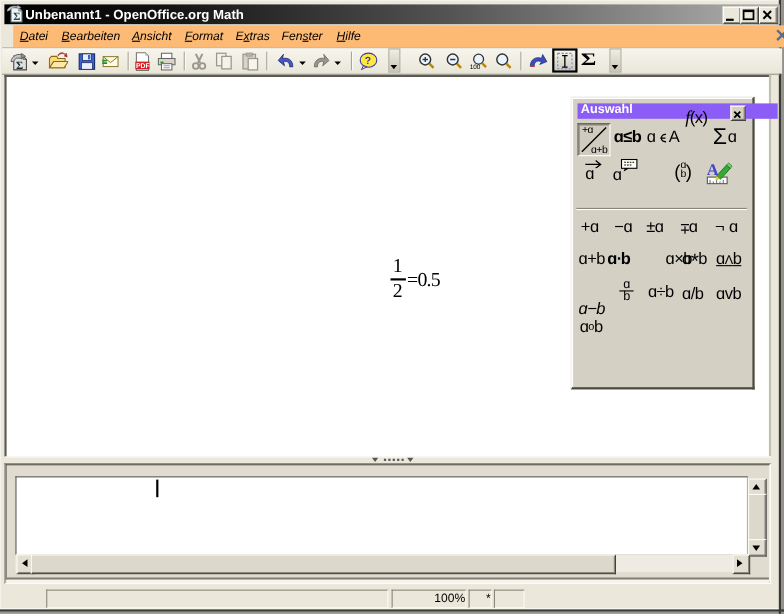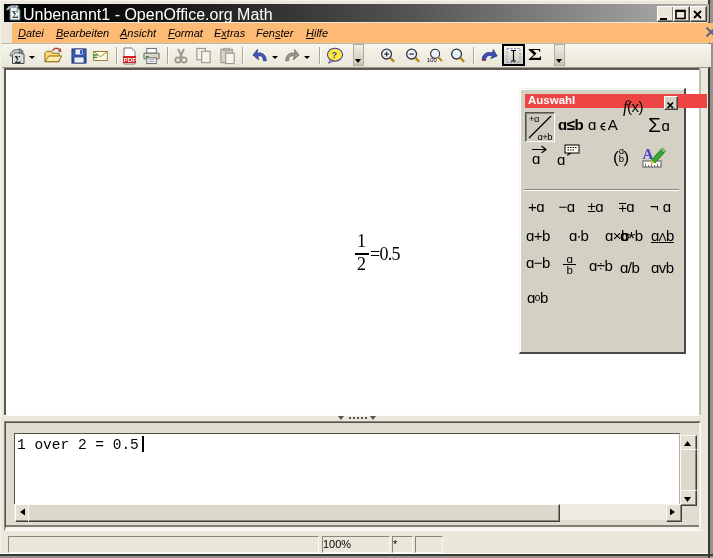--- a/index.html
+++ b/index.html
@@ -6,21 +6,21 @@
 .abs{position:absolute;}
 
 .edgeT{left:0;top:0;width:713px;height:1px;background:#f4f2ea;}
 .edgeL{left:0;top:0;width:1px;height:558px;background:#f4f2ea;}
 .edgeB1{left:0;top:554px;width:713px;height:2px;background:#3a3a36;}
 .edgeB2{left:1px;top:553px;width:711px;height:1px;background:#fdfcf8;}
 .edgeR1{left:708px;top:0;width:2px;height:558px;background:#3a3a36;}
 .edgeR2{left:710px;top:0px;width:3px;height:558px;background:#94928a;}
 
 #titlebar{left:4px;top:4px;width:705px;height:18px;background:linear-gradient(90deg,#000 0%,#111 20%,#555 58%,#b2b2b0 100%);}
-#title-text{left:19px;top:1.5px;color:#fff;font-size:16px;font-weight:normal;letter-spacing:0px;}
+#title-text{left:19px;top:1.5px;color:#fff;font-size:12px;font-weight:bold;letter-spacing:0px;}
 .wbtn{top:6px;width:15px;height:14px;background:#ebe8db;border-top:1px solid #fff;border-left:1px solid #fff;border-right:1px solid #404040;border-bottom:1px solid #404040;box-shadow:inset -1px -1px 0 #8a877b;}
 
 #menubar{left:12px;top:23px;width:709px;height:20px;background:#fdba74;font-style:italic;}
 .mi{top:4px;font-size:11px;color:#000;}
 #menusep{left:2px;top:43px;width:707px;height:2px;background:linear-gradient(#aaa79a,#fbfaf4);}
 
 #toolbar{left:2px;top:44px;width:709px;height:23px;background:linear-gradient(#f7f5ec,#e9e6d9);}
 #toolbsep{left:2px;top:67px;width:707px;height:1px;background:#9a978a;}
 .tsep{top:47px;width:1px;height:17px;background:#aaa79a;box-shadow:1px 0 0 #fbfaf4;}
 .ticon{top:47px;width:18px;height:18px;}
@@ -38,24 +38,24 @@
 #cmdframe{left:4px;top:421px;width:695px;height:108px;background:#e0ddd0;border-top:1px solid #8a877b;border-left:1px solid #8a877b;border-right:1px solid #fdfcf8;border-bottom:1px solid #fdfcf8;}
 #cmdframe .inner{position:absolute;left:0px;top:0px;width:693px;height:104px;border-top:1px solid #55534a;border-left:1px solid #55534a;border-bottom:1px solid #f4f2e8;border-right:1px solid #f4f2e8;background:#e0ddd0;}
 #cmdwhite{left:14px;top:433px;width:664px;height:70px;background:#fff;border:1px solid #55534a;border-right-color:#b5b2a5;border-bottom-color:#b5b2a5;}
 #cmdtext{left:17px;top:437px;font-family:"Liberation Mono",monospace;font-size:14.5px;color:#000;white-space:pre;}
 #caret{left:142px;top:436px;width:2px;height:16px;background:#000;}
 
 .sbtn{background:#e2dfd2;border-top:1px solid #fbfaf3;border-left:1px solid #fbfaf3;border-right:1px solid #404040;border-bottom:1px solid #404040;box-shadow:inset -1px -1px 0 #8a877b;}
 .sthumb{background:#dcd9cc;border-top:1px solid #fbfaf3;border-left:1px solid #fbfaf3;border-right:1px solid #404040;border-bottom:1px solid #404040;box-shadow:inset -1px -1px 0 #8a877b;}
 .strack{background:#eeece2;}
 
-.scell{top:536px;height:15px;background:#ebe8db;border-top:1px solid #8a877b;border-left:1px solid #8a877b;border-bottom:1px solid #fbfaf3;border-right:1px solid #fbfaf3;font-size:11px;text-align:left;color:#000;}
+.scell{top:536px;height:15px;background:#ebe8db;border-top:1px solid #8a877b;border-left:1px solid #8a877b;border-bottom:1px solid #fbfaf3;border-right:1px solid #fbfaf3;font-size:11px;text-align:right;color:#000;margin-left:34px;}
 
 #ausw{left:519px;top:88px;width:164px;height:263px;background:#d4d0c3;border-top:1px solid #f4f2ea;border-left:1px solid #f4f2ea;border-right:2px solid #4c4a42;border-bottom:2px solid #4c4a42;box-shadow:inset 1px 1px 0 #fff;}
-#ausw .titl{position:absolute;left:5px;top:5px;width:182px;height:14px;background:#ef4444;}
+#ausw .titl{position:absolute;left:5px;top:5px;width:182px;height:14px;background:#8b5cf6;}
 #ausw .titl span{position:absolute;left:3px;top:0px;color:#fff;font-weight:bold;font-size:11.5px;}
 #awx{position:absolute;left:139px;top:1.5px;width:12px;height:12px;background:#d4d0c3;border-top:1px solid #fff;border-left:1px solid #fff;border-right:1px solid #404040;border-bottom:1px solid #404040;box-shadow:inset -1px -1px 0 #8a877b;}
 .aw{position:absolute;font-size:15px;letter-spacing:-0.5px;color:#000;}
 #awsep{position:absolute;left:4px;top:100px;width:155px;height:1px;background:#8a877b;box-shadow:0 1px 0 #fff;}
 .frac{position:absolute;text-align:center;}
 </style></head>
 <body>
 <div id="win">
 <div class="abs edgeT"></div>
     <div class="abs edgeL"></div>
@@ -256,26 +256,26 @@
   </svg>
   <div id="awsep"></div>
 
   <span class="aw" style="left:8px;top:109px;">+ɑ</span>
   <span class="aw" style="left:38.5px;top:109px;">−ɑ</span>
   <span class="aw" style="left:67.5px;top:109px;">±ɑ</span>
   <span class="aw" style="left:98.5px;top:109px;"><span style="display:inline-block;transform:rotate(180deg);position:relative;top:1.5px;">±</span>ɑ</span>
   <span class="aw" style="left:130px;top:109px;letter-spacing:4px;">¬ɑ</span>
 
   <span class="aw" style="left:6px;top:138.3px;">ɑ+b</span>
-  <span class="aw" style="left:49px;top:138.3px;">ɑ∙b</span>
+  <span class="aw" style="left:32px;top:138.3px;font-weight:bold;">ɑ∙b</span>
   <span class="aw" style="left:85px;top:138.3px;">ɑ×b</span>
   <span class="aw" style="left:100px;top:138.3px;">ɑ<span style="font-size:19px;vertical-align:-3.5px;">*</span>b</span>
   <span class="aw" style="left:131px;top:138.3px;text-decoration:underline;">ɑ<span style="font-size:11.5px;">Λ</span>b</span>
 
-  <span class="aw" style="left:6px;top:165px;">ɑ−b</span>
+  <span class="aw" style="left:6px;top:183px;font-style:italic;">ɑ−b</span>
   <span class="aw frac" style="left:42.5px;top:164.8px;width:14px;font-size:11.5px;line-height:10px;letter-spacing:-0.5px;">ɑ<br><span style="display:inline-block;border-top:1.2px solid #000;padding:0 4px;">b</span></span>
   <span class="aw" style="left:69px;top:168px;">ɑ÷b</span>
   <span class="aw" style="left:100px;top:169.5px;">ɑ/b</span>
   <span class="aw" style="left:131px;top:169.5px;">ɑvb</span>
 
   <span class="aw" style="left:7px;top:199.5px;">ɑ<span style="font-size:10px;vertical-align:2px;">o</span>b</span>
 </div>
 
 <div class="abs" id="splitter"></div>
 <svg class="abs" style="left:337px;top:416px" width="40" height="5">
@@ -289,21 +289,20 @@
         <rect x="28" y="1" width="2" height="2"></rect>
       </g>
     </svg>
 
 <div class="abs" id="cmdframe">
       <div class="inner"></div>
     </div>
 <div class="abs" style="left:6px;top:525px;width:693px;height:2px;background:#817f73;"></div>
 <div class="abs" style="left:6px;top:527px;width:693px;height:3px;background:#f6f4ec;"></div>
 <div class="abs" id="cmdwhite"></div>
-<span class="abs" id="cmdtext">1 over 2 = 0.5</span>
 <div class="abs" id="caret"></div>
 
 <div class="abs sbtn" style="left:680px;top:435px;width:15px;height:14px;"><svg width="13" height="12">
         <path d="M6.5 3 L10 8 L3 8 Z" fill="#000"></path>
       </svg></div>
 <div class="abs sthumb" style="left:680px;top:449px;width:15px;height:41px;"></div>
 <div class="abs sbtn" style="left:680px;top:490px;width:15px;height:14px;"><svg width="13" height="12">
         <path d="M6.5 9 L10 4 L3 4 Z" fill="#000"></path>
       </svg></div>
 

